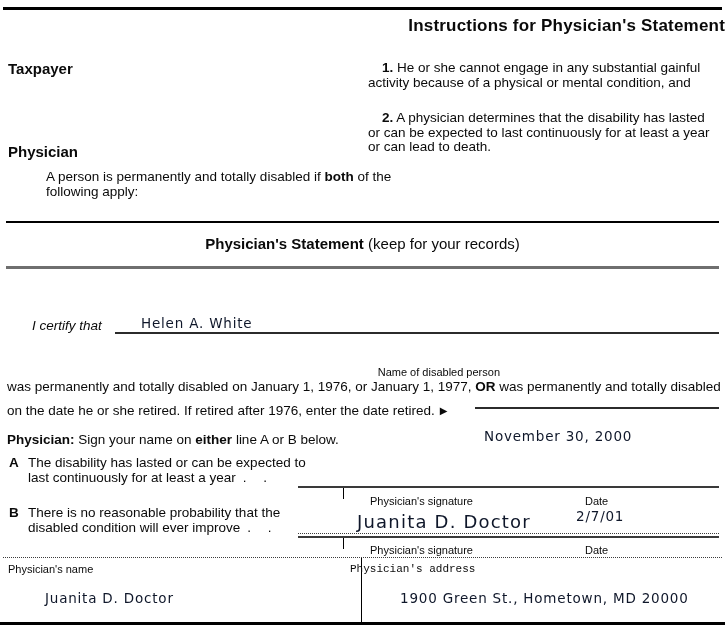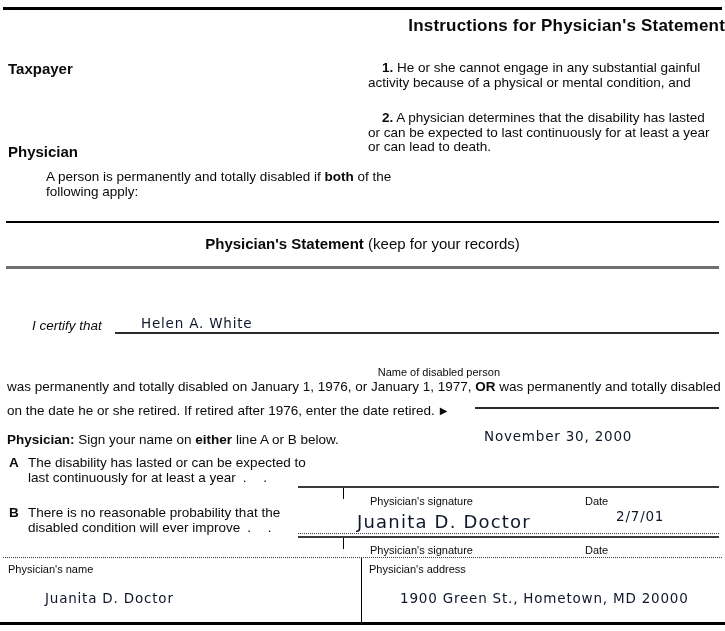--- a/index.html
+++ b/index.html
@@ -90,28 +90,28 @@
   <div class="rule" style="left:298px;top:486px;width:421px;height:2px;background:#3a3a3a;"></div>
   <div class="tick" style="left:343px;top:488px;height:11px;"></div>
   <div class="lbl" style="left:370px;top:495px;">Physician's signature</div>
   <div class="lbl" style="left:585px;top:495px;">Date</div>
 
   <div class="ab-letter" style="left:9px;top:506px;">B</div>
   <div class="ab-text" style="left:28px;top:506px;width:292px;">
     <span>There is no reasonable probability that the disabled condition will ever improve</span><span class="leader">. .</span>
   </div>
   <div class="fill fill-sig" style="left:357px;top:512px;">Juanita D. Doctor</div>
-  <div class="fill" style="left:616px;top:509px;">2/7/01</div>
+  <div class="fill" style="left:576px;top:509px;">2/7/01</div>
   <div class="dotted" style="left:298px;top:533px;width:421px;"></div>
   <div class="rule" style="left:298px;top:536px;width:421px;height:2px;background:#3a3a3a;"></div>
   <div class="tick" style="left:343px;top:538px;height:11px;"></div>
   <div class="lbl" style="left:370px;top:544px;">Physician's signature</div>
   <div class="lbl" style="left:585px;top:544px;">Date</div>
 
   <div class="dotted" style="left:3px;top:557px;width:719px;"></div>
   <div class="tick" style="left:361px;top:558px;height:65px;"></div>
   <div class="lbl" style="left:8px;top:563px;">Physician's name</div>
   <div class="fill" style="left:45px;top:591px;">Juanita D. Doctor</div>
-  <div class="lbl" style="left:369px;top:563px;">Physician's address</div>
+  <div class="lbl" style="left:350px;top:563px;font-family:Liberation Mono, monospace;">Physician's address</div>
   <div class="fill" style="left:400px;top:591px;">1900 Green St., Hometown, MD 20000</div>
   <div class="rule" style="left:0px;top:622px;width:725px;height:3px;"></div>
 
 </div>
 
 </body></html>

